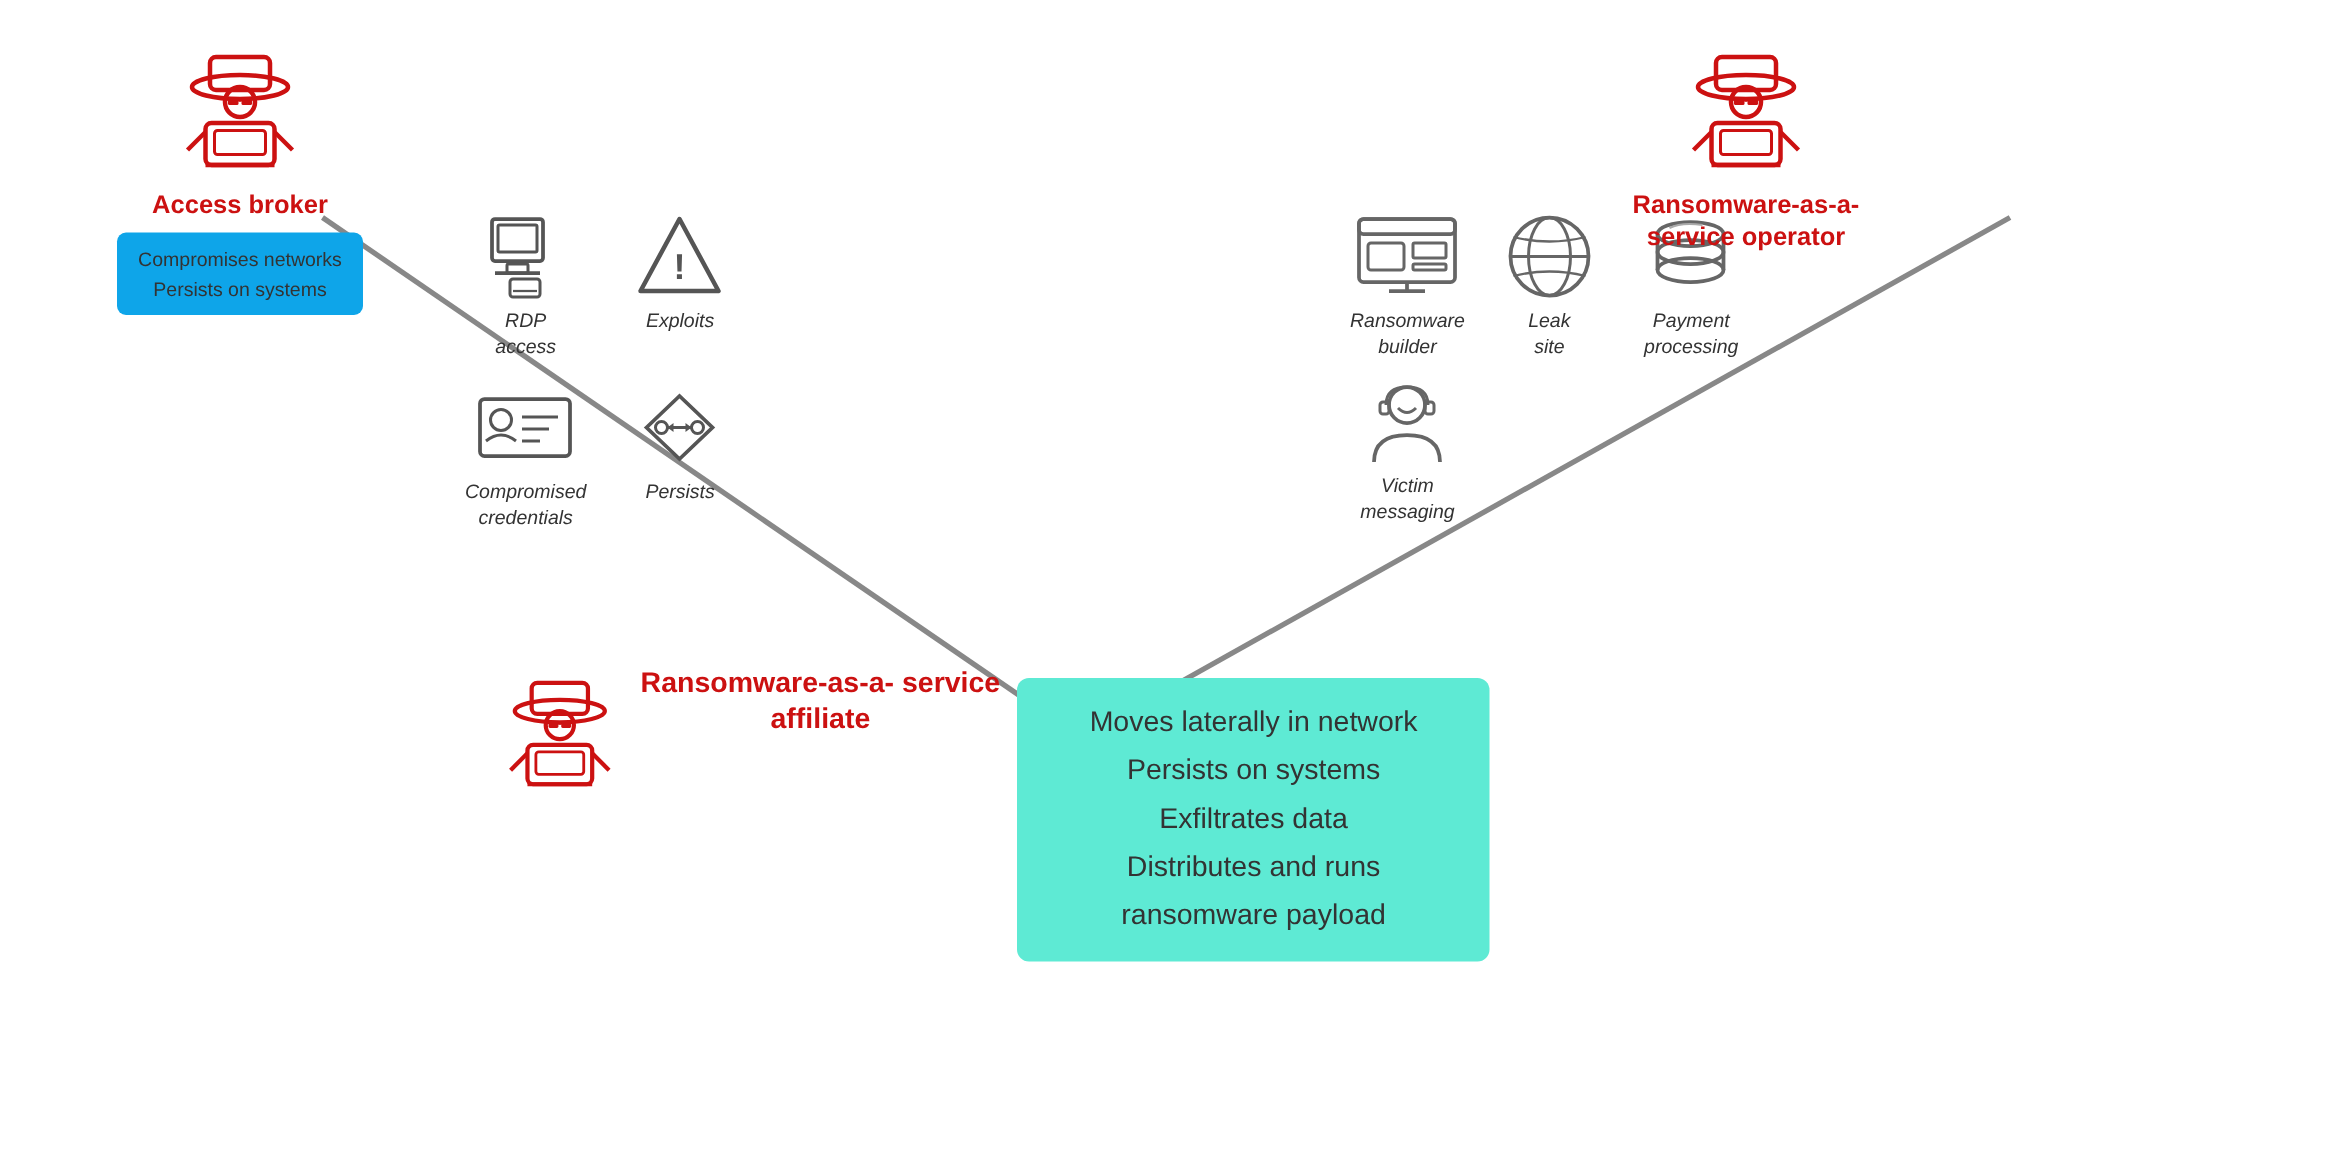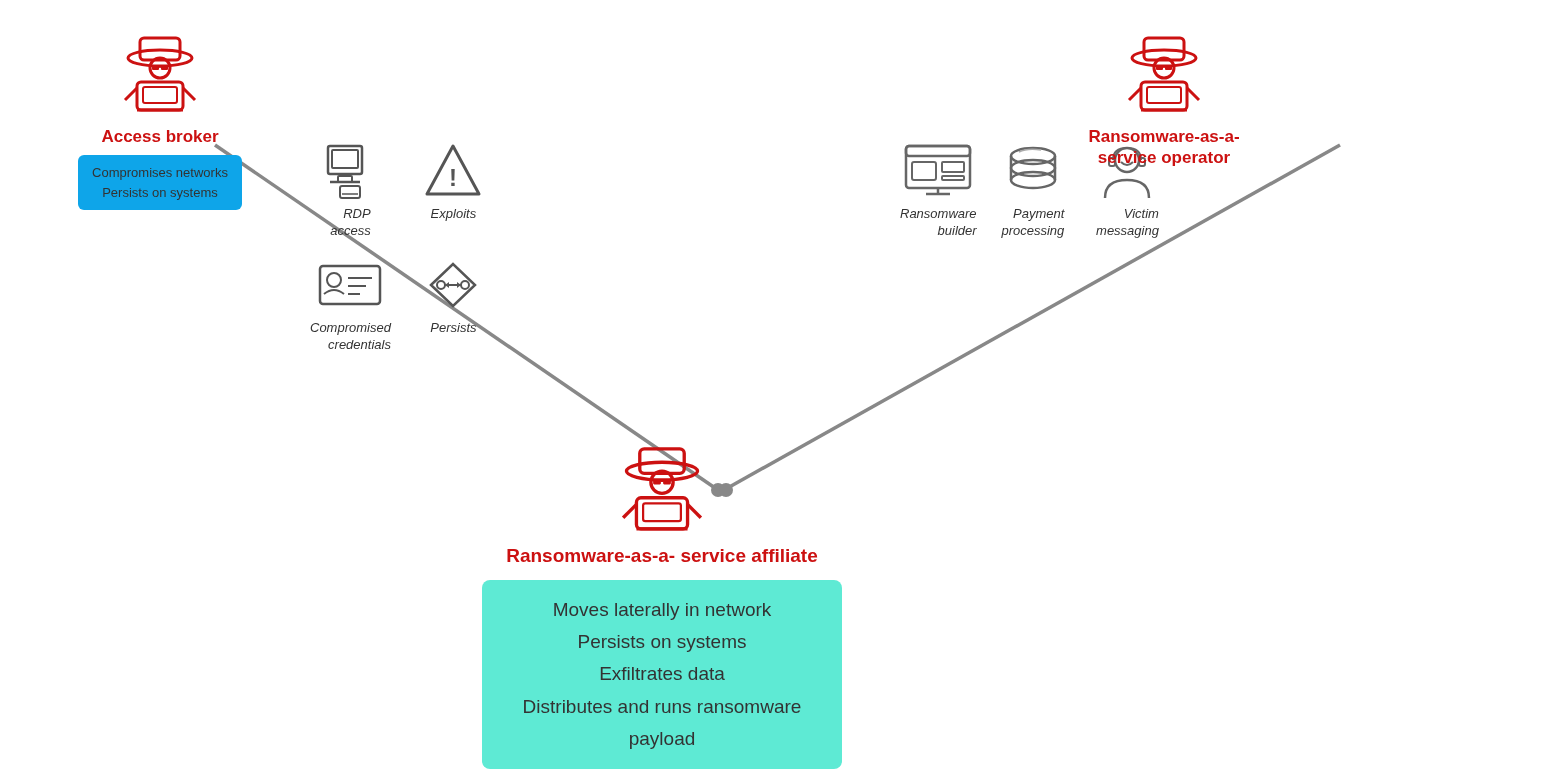--- a/index.html
+++ b/index.html
@@ -73,36 +73,35 @@
       display: flex;
       align-items: center;
       justify-content: center;
     }
     .tool-label {
       font-size: 13px;
       color: #333;
       font-style: italic;
       margin-top: 4px;
       line-height: 1.3;
-      text-align: right;
+      text-align: center;
     }
     
     .access-tools {
       position: absolute;
       display: grid;
       grid-template-columns: 1fr 1fr;
       gap: 14px 22px;
       text-align: center;
     }
     
     .affiliate {
       position: absolute;
       display: flex;
-      flex-direction: column;
-      align-items: center;
+      align-items: flex-start;
       text-align: center;
     }
     .affiliate-desc {
       background: #5eead4;
       border-radius: 8px;
       padding: 14px 34px;
       font-size: 19px;
       color: #333;
       margin-top: 12px;
       line-height: 1.7;
@@ -229,20 +228,34 @@
 
           <rect x="10" y="22" width="24" height="18" rx="2" fill="none" stroke="#666" stroke-width="2"></rect>
 
           <rect x="40" y="22" width="22" height="10" rx="1" fill="none" stroke="#666" stroke-width="2"></rect>
           <rect x="40" y="36" width="22" height="4" rx="1" fill="none" stroke="#666" stroke-width="2"></rect>
         </svg>
       </div>
       <div class="tool-label">Ransomware<br>builder</div>
     </div>
 
+    <div class="tool-item">
+      <div class="tool-icon-box">
+        <svg width="72" height="62" viewBox="0 0 72 62">
+
+          <circle cx="36" cy="31" r="26" fill="none" stroke="#666" stroke-width="2.5"></circle>
+
+          <ellipse cx="36" cy="31" rx="14" ry="26" fill="none" stroke="#666" stroke-width="2"></ellipse>
+          <line x1="10" y1="31" x2="62" y2="31" stroke="#666" stroke-width="2"></line>
+          <path d="M12,18 Q36,24 60,18" fill="none" stroke="#666" stroke-width="1.5"></path>
+          <path d="M12,44 Q36,38 60,44" fill="none" stroke="#666" stroke-width="1.5"></path>
+        </svg>
+      </div>
+      <div class="tool-label">Leak<br>site</div>
+    </div>
 
     <div class="tool-item">
       <div class="tool-icon-box">
         <svg width="72" height="62" viewBox="0 0 72 62">
 
           <ellipse cx="36" cy="16" rx="22" ry="8" fill="none" stroke="#666" stroke-width="2.5"></ellipse>
           <line x1="14" y1="16" x2="14" y2="28" stroke="#666" stroke-width="2.5"></line>
           <line x1="58" y1="16" x2="58" y2="28" stroke="#666" stroke-width="2.5"></line>
           <ellipse cx="36" cy="28" rx="22" ry="8" fill="none" stroke="#666" stroke-width="2.5"></ellipse>
           <line x1="14" y1="28" x2="14" y2="40" stroke="#666" stroke-width="2.5"></line>

